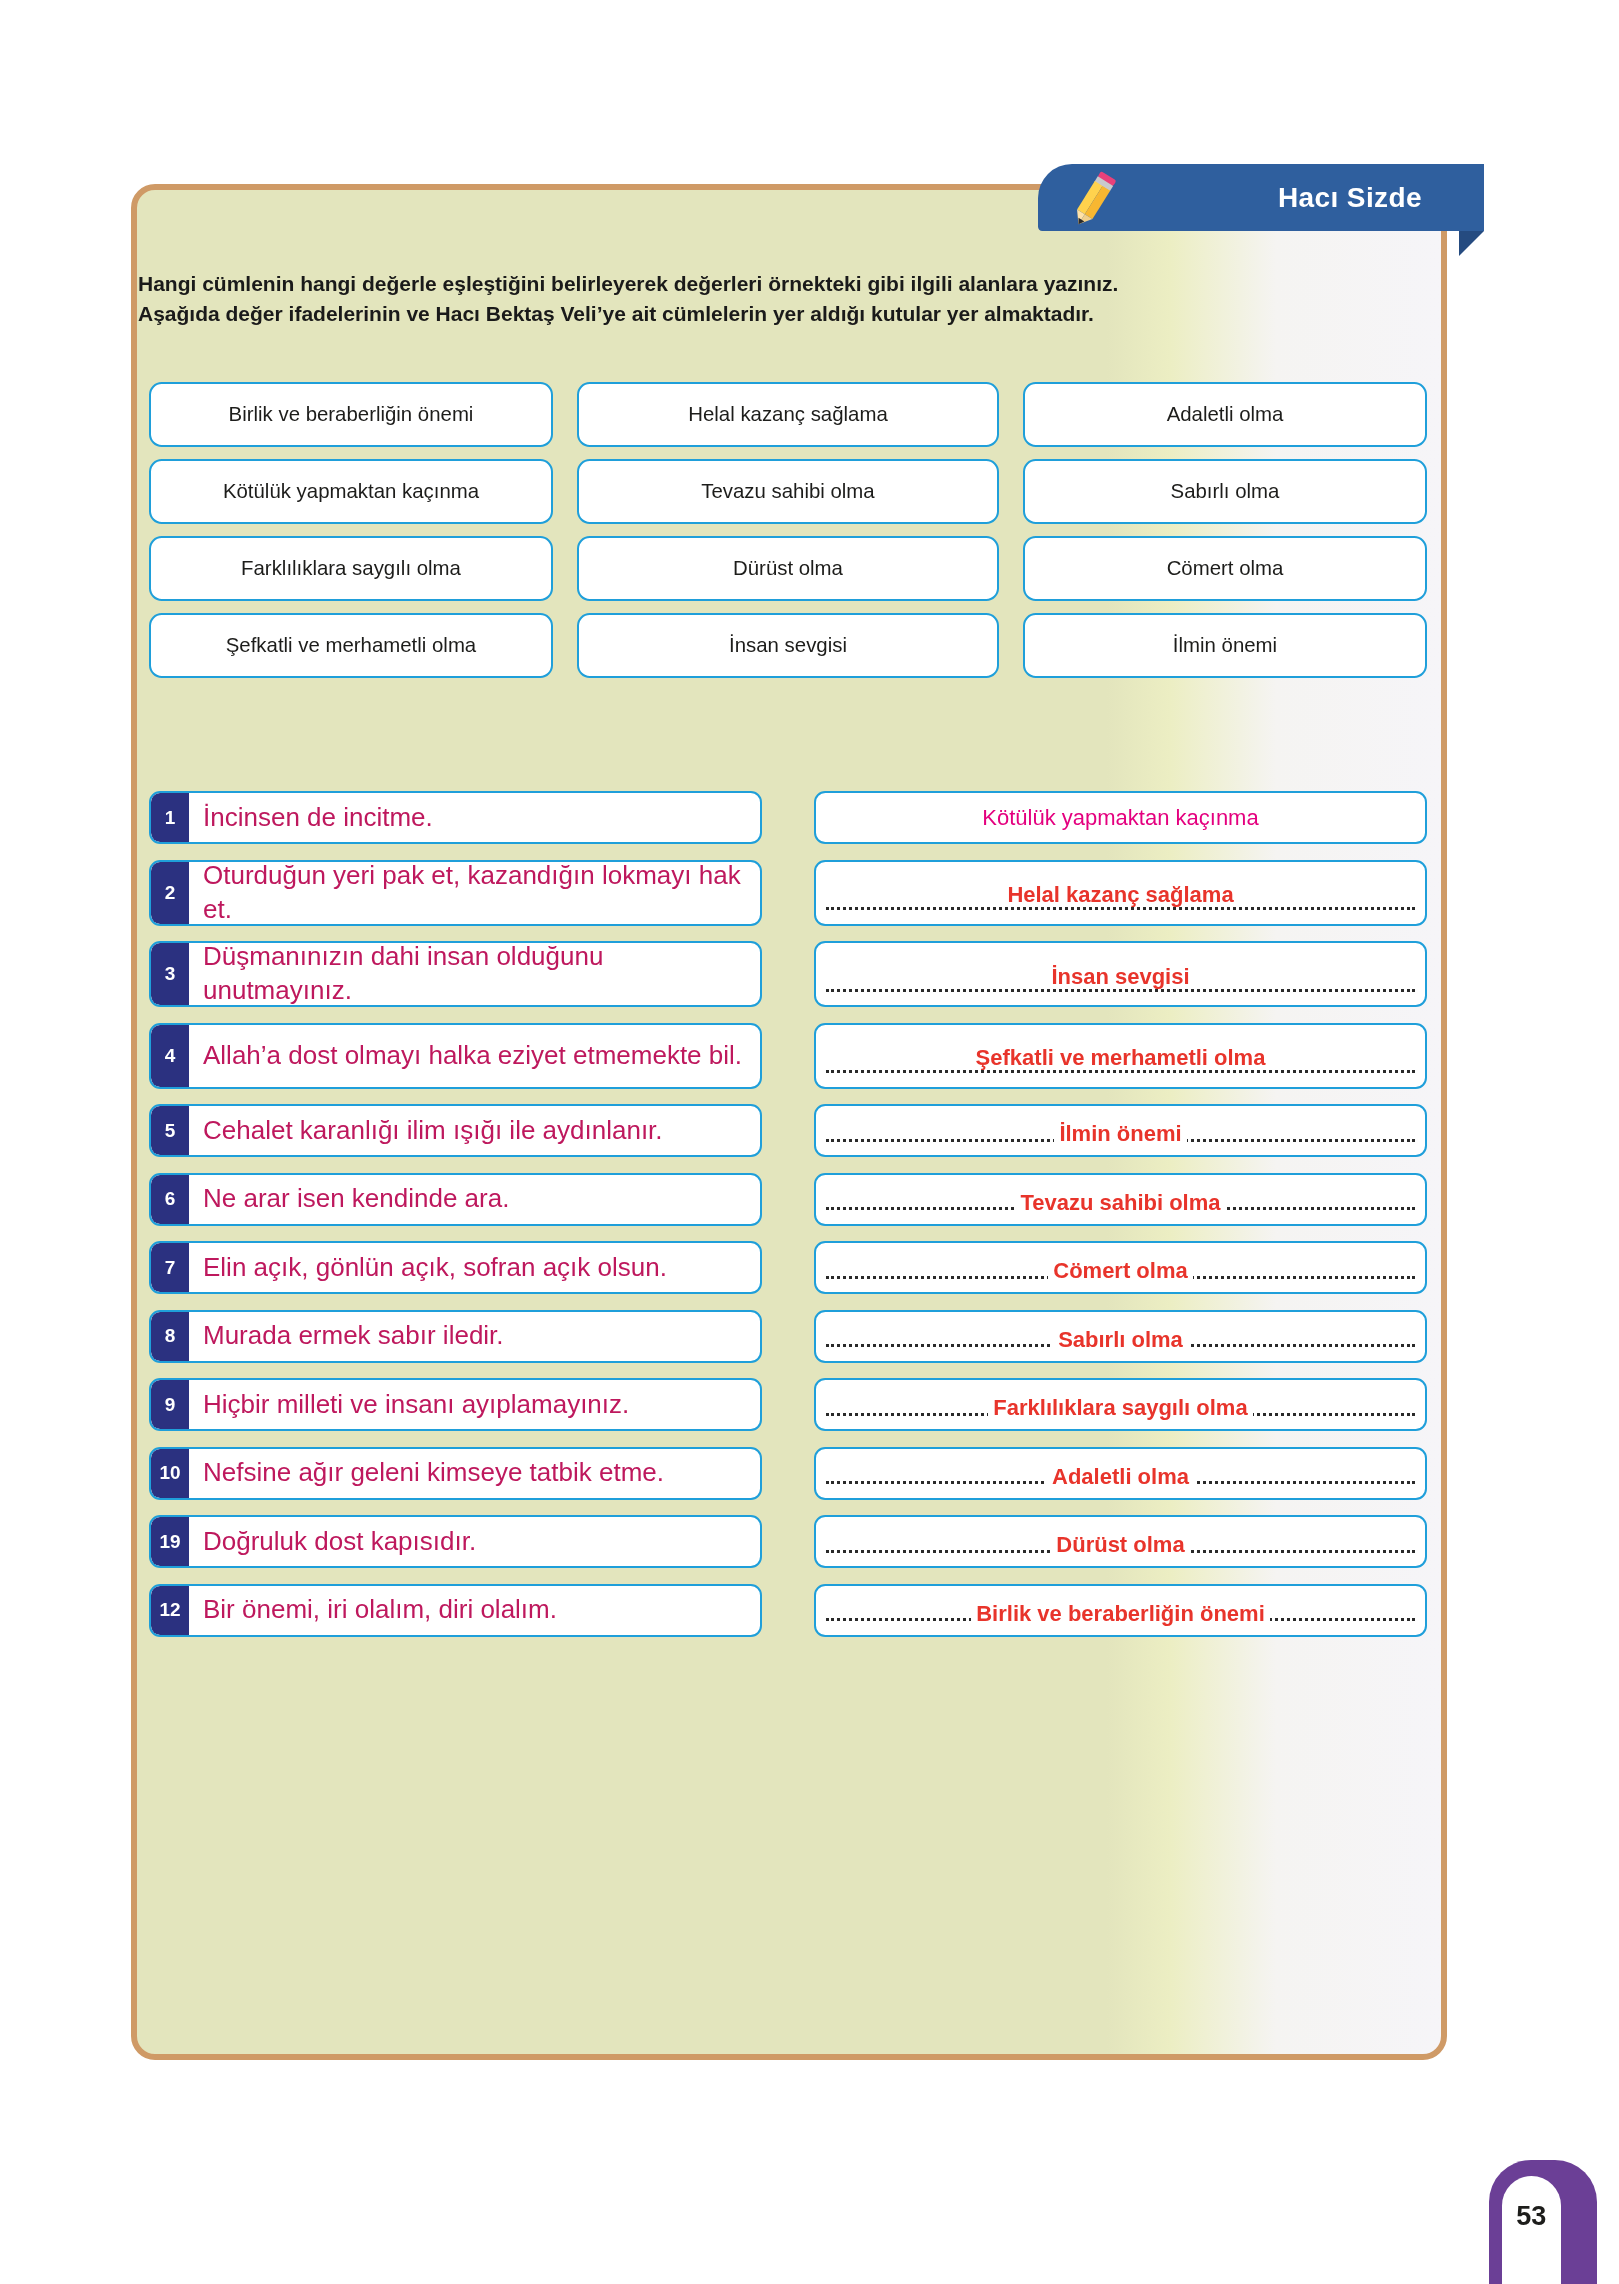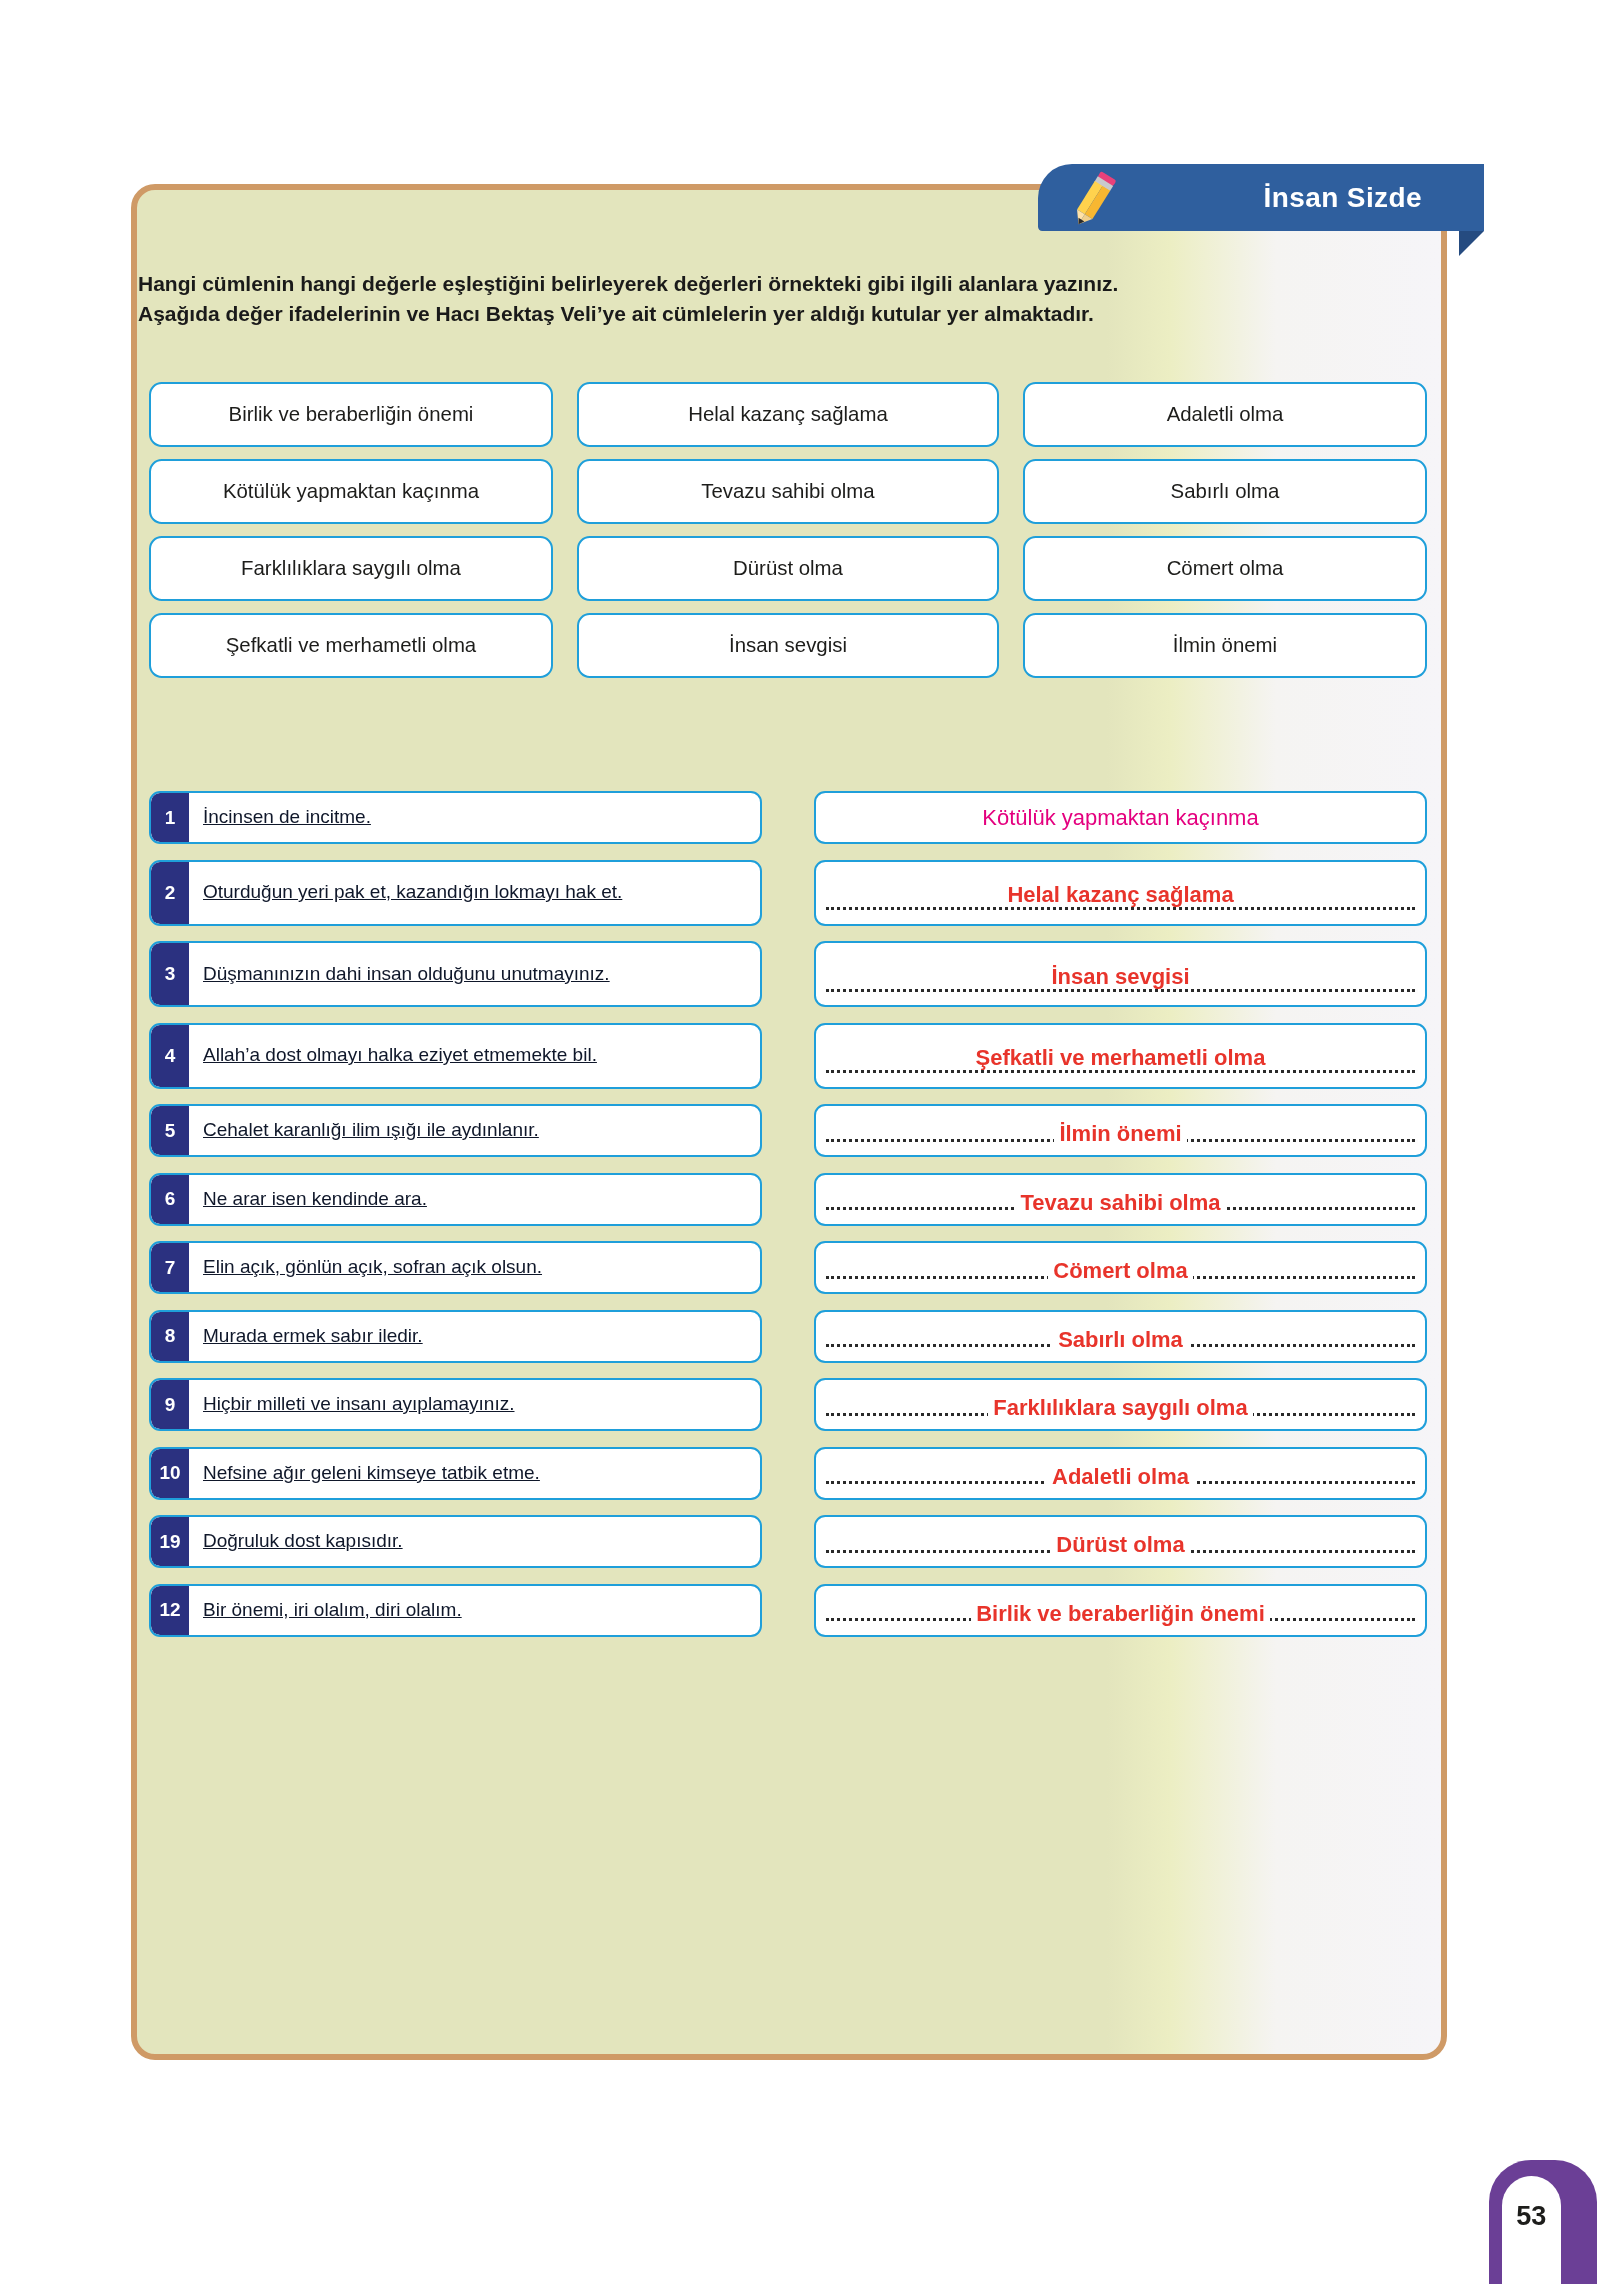--- a/index.html
+++ b/index.html
@@ -153,24 +153,23 @@
     display: flex;
     align-items: center;
     justify-content: center;
     border-top-left-radius: 8.4px;
     border-bottom-left-radius: 8.4px;
     flex: none;
   }
   .sentence-text {
     padding-left: 14px;
     padding-right: 8.4px;
-    font-size: 19px;
-    color: #0f172a;
+    font-size: 26px;
+    color: #be185d;
     line-height: 1.30;
-    text-decoration: underline;
   }
 
   .answer-box {
     position: relative;
     width: 613px;
     margin-left: 52px;
     background: #ffffff;
     border: 2.8px solid #1f9fda;
     border-radius: 11.2px;
     box-sizing: border-box;
@@ -248,21 +247,21 @@
   }
 </style>
 </head>
 <body>
 
 <div id="page-frame"></div>
 
 <div id="banner-fold"></div>
 
 <div id="header-banner">
-  <span id="header-banner-title">İnsan Sizde</span>
+  <span id="header-banner-title">Hacı Sizde</span>
 </div>
 
 <svg id="pencil-icon" viewBox="0 0 86 92">
   <g transform="rotate(32 43 46)">
     <rect x="30" y="6" width="26" height="10" rx="3" fill="#e8417a"></rect>
     <rect x="30" y="15" width="26" height="9" fill="#c9cacc"></rect>
     <rect x="30" y="23" width="13" height="48" fill="#ffd24d"></rect>
     <rect x="43" y="23" width="13" height="48" fill="#f7b731"></rect>
     <polygon points="30,71 43,88 43,71" fill="#ffe2a8"></polygon>
     <polygon points="43,71 43,88 56,71" fill="#f0cf8c"></polygon>

